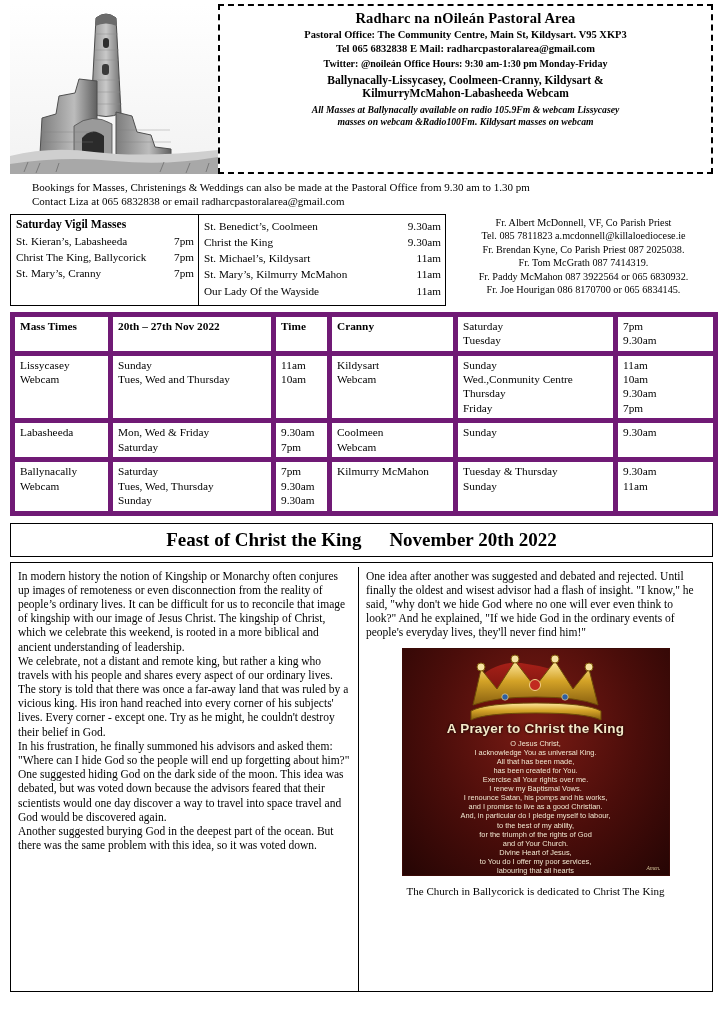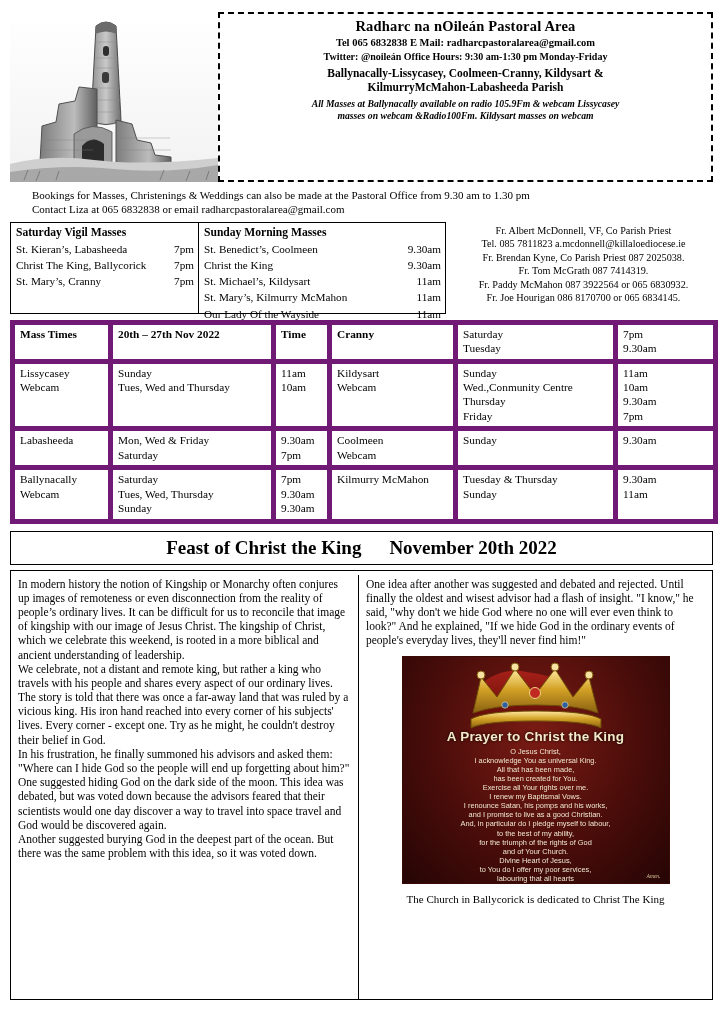--- a/index.html
+++ b/index.html
@@ -5,21 +5,21 @@
   * { box-sizing: border-box; }
   html, body { margin: 0; padding: 0; }
   body {
     width: 723px;
     height: 1023px;
     background: #ffffff;
     font-family: "Liberation Serif", serif;
     color: #000000;
     overflow: hidden;
   }
-  .page { position: relative; width: 723px; height: 814px; padding: 12px 10px; }
+  .page { position: relative; width: 723px; height: 814px; padding: 4px 10px; }
 
   
   .masthead { display: flex; align-items: flex-start; height: 172px; }
   .tower-box { width: 208px; height: 170px; position: relative; overflow: hidden; }
   .tower-svg { display: block; }
 
   .head-box {
     flex: 1;
     border: 2px dashed #000;
     height: 170px;
@@ -150,25 +150,26 @@
           <line x1="46" y1="168" x2="49" y2="159"></line>
             <line x1="150" y1="168" x2="154" y2="158"></line>
           <line x1="176" y1="169" x2="180" y2="159"></line>
             <line x1="196" y1="168" x2="199" y2="159"></line>
         </g>
       </svg>
     </div>
 
     <div class="head-box">
       <div class="head-title">Radharc na nOileán Pastoral Area</div>
+      <div class="head-line">Pastoral Office: The Community Centre, Main St, Kildysart. V95 XKP3</div>
       <div class="head-line">Tel 065 6832838  E Mail:  radharcpastoralarea@gmail.com</div>
       <div class="head-line small">Twitter: @noileán Office Hours:   9:30 am-1:30 pm    Monday-Friday</div>
       <div class="head-parish">
         <div>Ballynacally-Lissycasey, Coolmeen-Cranny, Kildysart &amp;</div>
-        <div>KilmurryMcMahon-Labasheeda Parish</div>
+        <div>KilmurryMcMahon-Labasheeda Webcam</div>
       </div>
       <div class="head-ital">
         <div>All Masses at Ballynacally available on radio 105.9Fm  &amp; webcam  Lissycasey</div>
         <div>masses on webcam  &amp;Radio100Fm.   Kildysart  masses on webcam</div>
       </div>
     </div>
   </div>
 
   <div class="booking">
     <div>Bookings for Masses, Christenings &amp; Weddings can also be made at the Pastoral Office from 9.30 am to 1.30 pm</div>
@@ -187,21 +188,20 @@
         <span class="nm">Christ The King, Ballycorick</span>
         <span class="tm">7pm</span>
       </div>
       <div class="mass-line">
         <span class="nm">St. Mary’s, Cranny</span>
         <span class="tm">7pm</span>
       </div>
     </div>
 
     <div class="col-morning">
-      <div class="col-head">Sunday Morning Masses</div>
       <div class="mass-line">
         <span class="nm">St. Benedict’s, Coolmeen</span>
         <span class="tm">9.30am</span>
       </div>
       <div class="mass-line">
         <span class="nm">Christ the King</span>
         <span class="tm">9.30am</span>
       </div>
       <div class="mass-line">
         <span class="nm">St. Michael’s, Kildysart</span>

